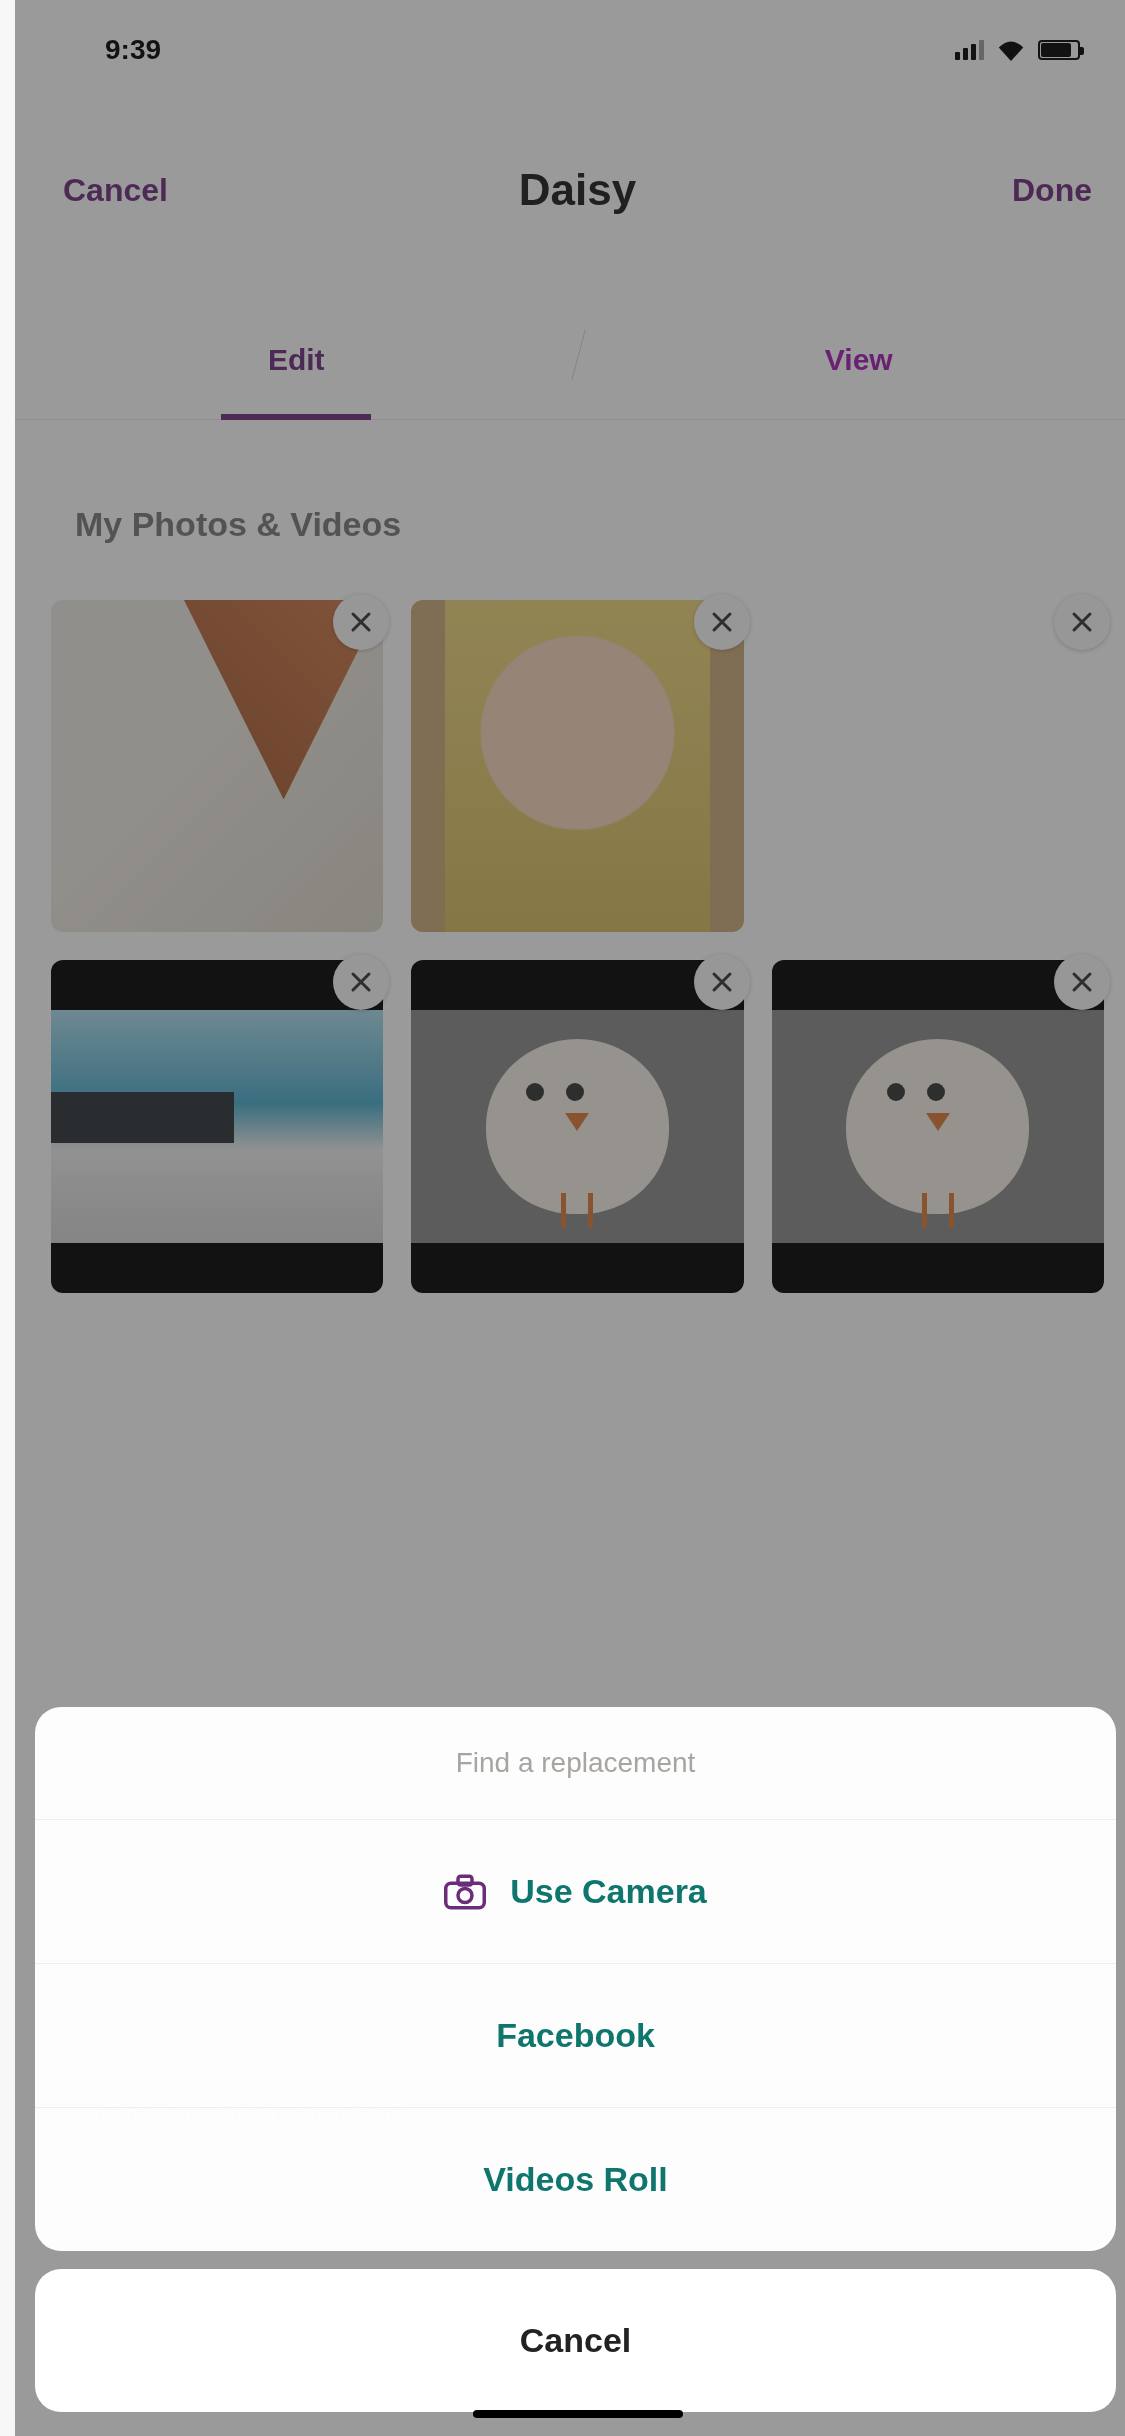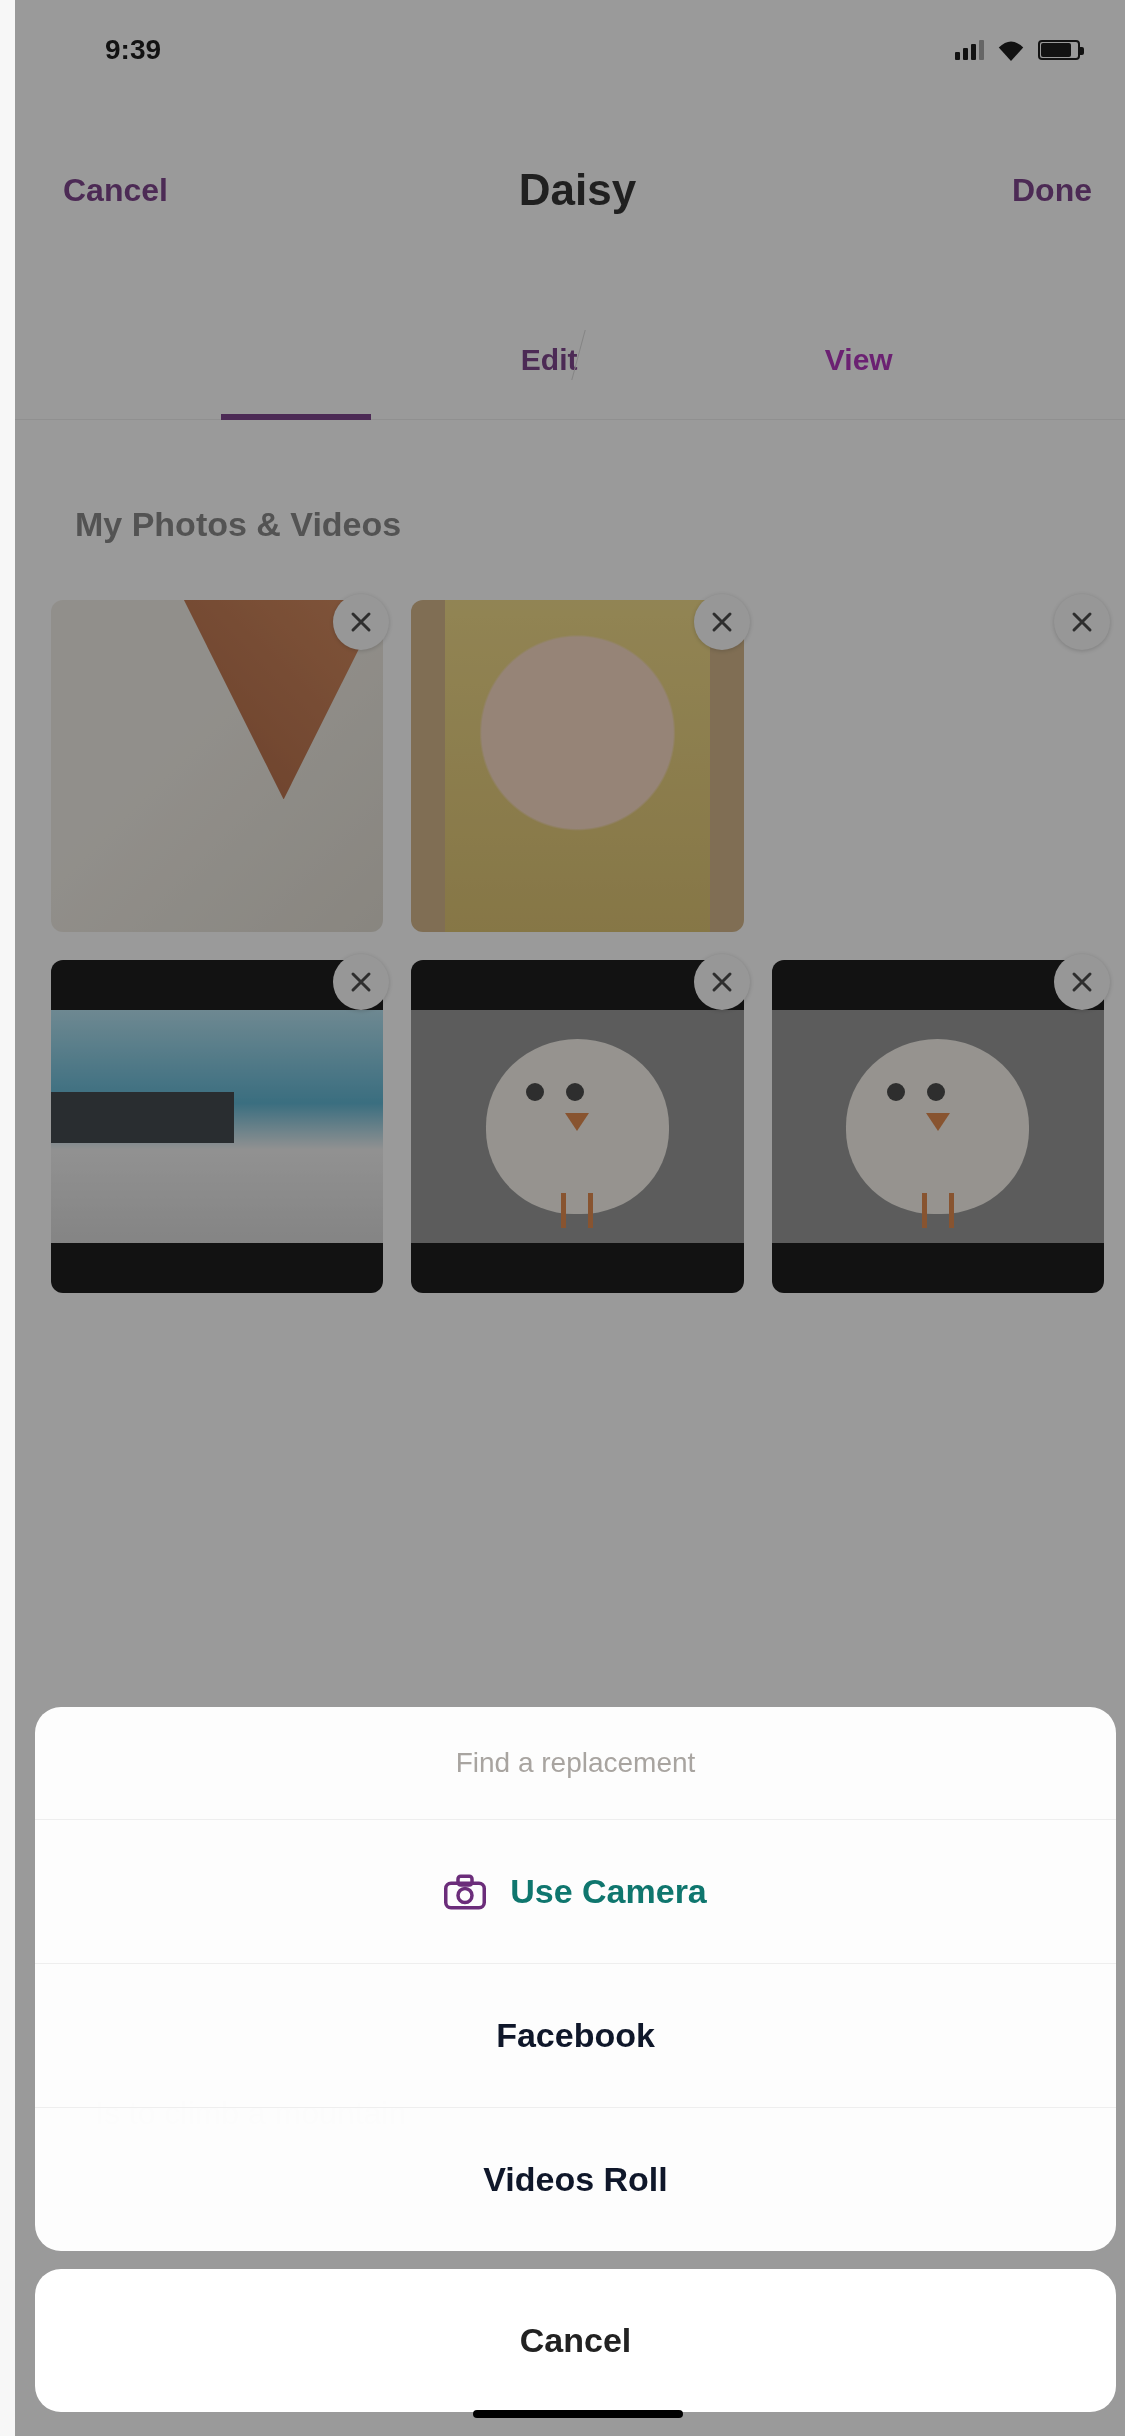--- a/index.html
+++ b/index.html
@@ -21,21 +21,21 @@
 
   
   .nav-header { position: absolute; top: 140px; left: 0; right: 0; height: 100px; display: flex; align-items: center; justify-content: space-between; padding: 0 48px; }
   .nav-cancel { color: #6b2d7a; font-size: 32px; font-weight: 600; }
   .nav-title { color: #1a1a1a; font-size: 44px; font-weight: 700; position:absolute; left:50%; transform:translateX(-50%); }
   .nav-done { color: #6b2d7a; font-size: 32px; font-weight: 700; }
 
   
   .tabs { position: absolute; top: 300px; left: 0; right: 0; height: 120px; display: flex; border-bottom: 1px solid #e5e5e5; }
   .tab { flex:1; display:flex; align-items:center; justify-content:center; font-size: 30px; font-weight: 700; color: #a21caf; position:relative; }
-  .tab.active { color: #6b2d7a; justify-content: flex-end; }
+  .tab.active { color: #6b2d7a; }
   .tab.active::after { content:''; position:absolute; bottom:-1px; left:50%; transform:translateX(-50%); width: 150px; height: 6px; background:#6b2d7a; }
   .tab-divider { position:absolute; left:50%; top:30px; height:50px; width:1px; background:#d0d0d0; transform: skewX(-15deg); }
 
   
   .section-title { position: absolute; top: 505px; left: 60px; font-size: 34px; font-weight: 600; color: #777; }
 
   
   .photo-grid { position:absolute; top: 600px; left: 36px; right: 36px; display:grid; grid-template-columns: repeat(3, 1fr); gap: 28px; }
   .photo-tile { position: relative; width: 100%; padding-top: 100%; border-radius: 12px; overflow: visible; }
   .photo-inner { position:absolute; inset:0; border-radius:12px; overflow:hidden; }
@@ -69,21 +69,21 @@
   
   .dimmer { position:absolute; inset:0; background: rgba(40,40,40,0.45); }
 
   
   .home-indicator { position:absolute; bottom: 18px; left:50%; transform:translateX(-50%); width: 210px; height: 8px; background:#000; border-radius: 10px; z-index: 999; }
 
   
   .action-sheet { position:absolute; left: 20px; right:24px; bottom: 24px; z-index: 500; }
   .sheet-group { background: rgba(255,255,255,0.98); border-radius: 26px; overflow:hidden; margin-bottom: 18px; }
   .sheet-header { text-align:center; font-size: 28px; color: #a8a4a0; padding: 40px 0; border-bottom: 1px solid #eee; }
-  .sheet-item { display:flex; align-items:center; justify-content:center; gap:24px; padding: 52px 0; border-bottom: 1px solid #eee; font-size: 34px; font-weight: 700; color: #0f172a; }
+  .sheet-item { display:flex; align-items:center; justify-content:center; gap:24px; padding: 52px 0; border-bottom: 1px solid #eee; font-size: 34px; font-weight: 700; color: #0f766e; }
   .sheet-item:last-child { border-bottom:none; }
   .sheet-item.accent { color: #0f766e; }
   .sheet-cancel { background: #fff; border-radius: 26px; text-align:center; padding: 52px 0; font-size: 34px; font-weight: 700; color: #222; }
   .camera-svg { width: 42px; height: 36px; }
 </style>
 </head>
 <body>
 
 <div class="screen">
 

